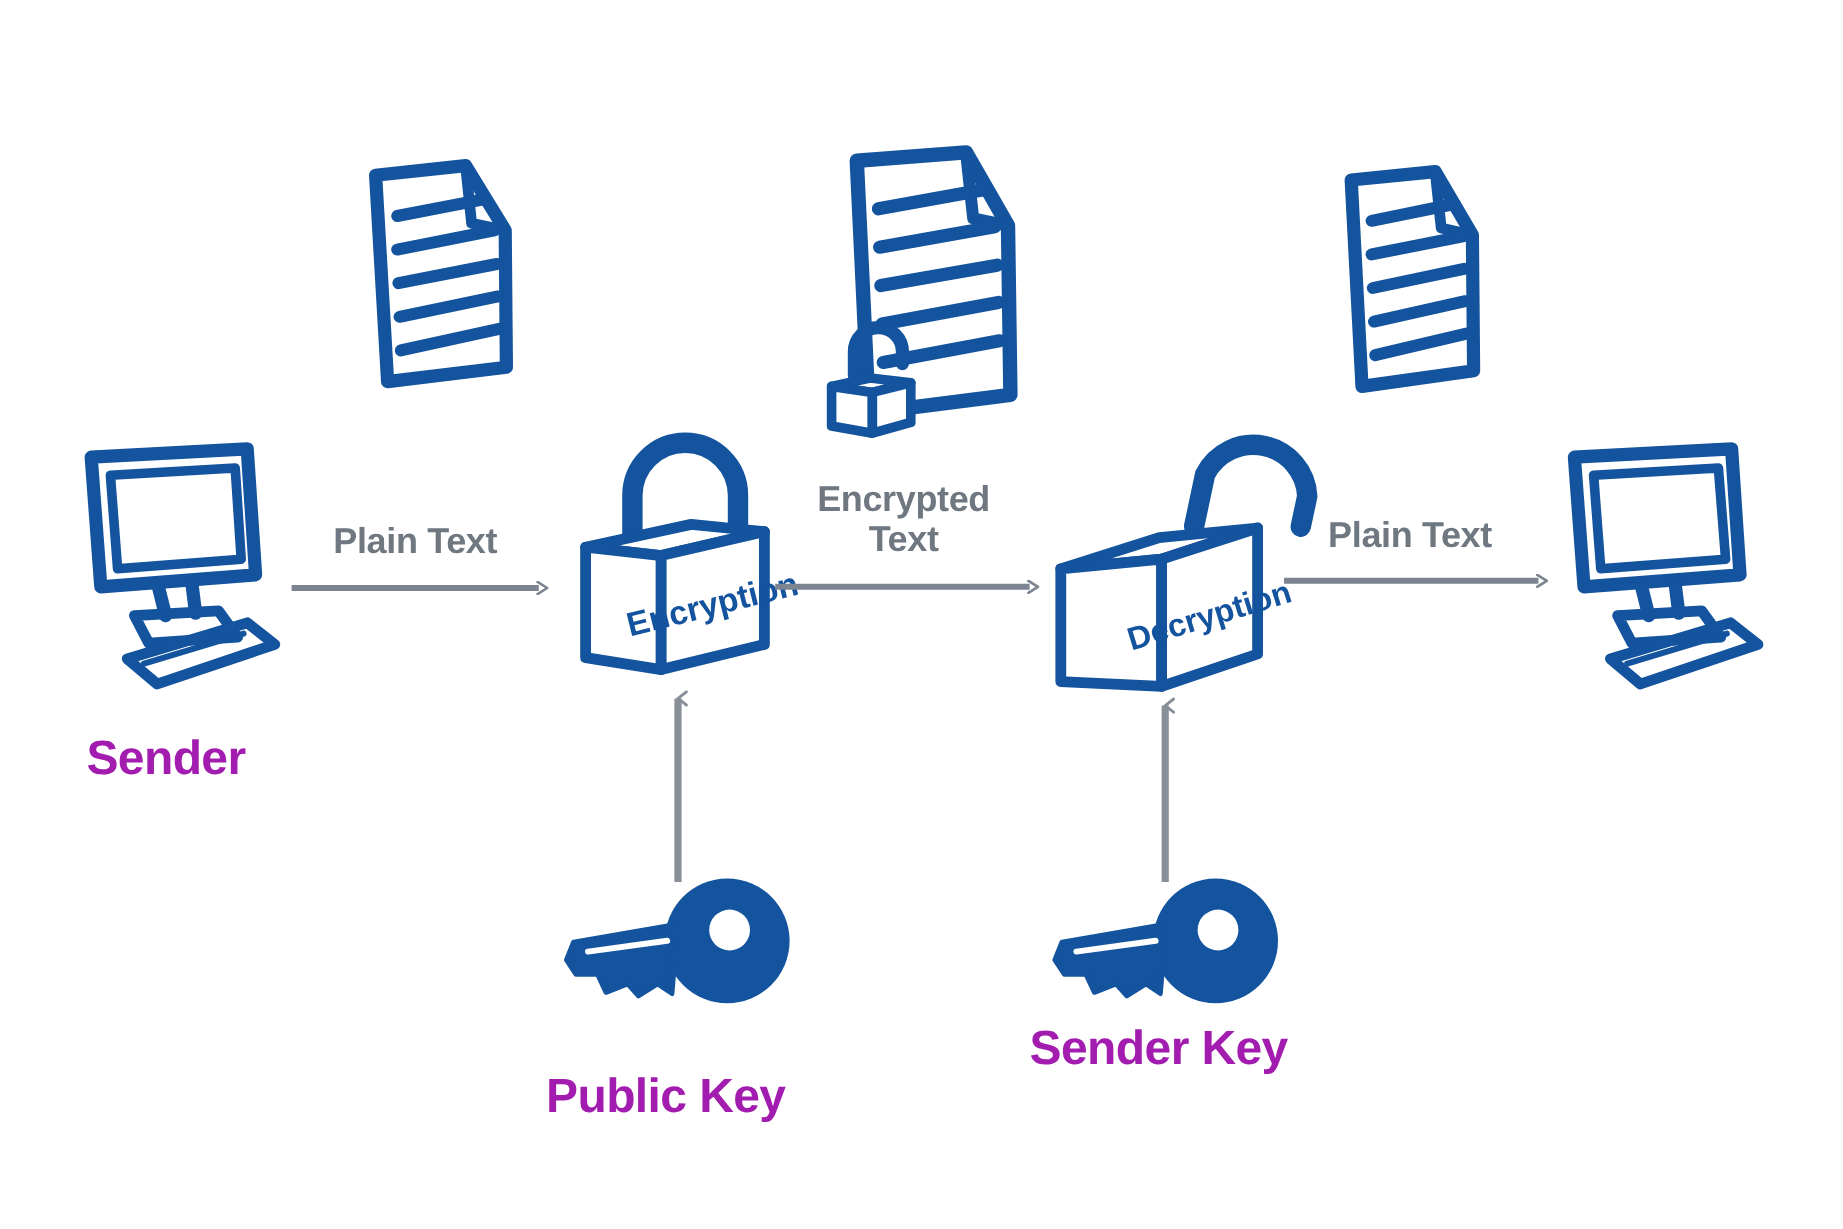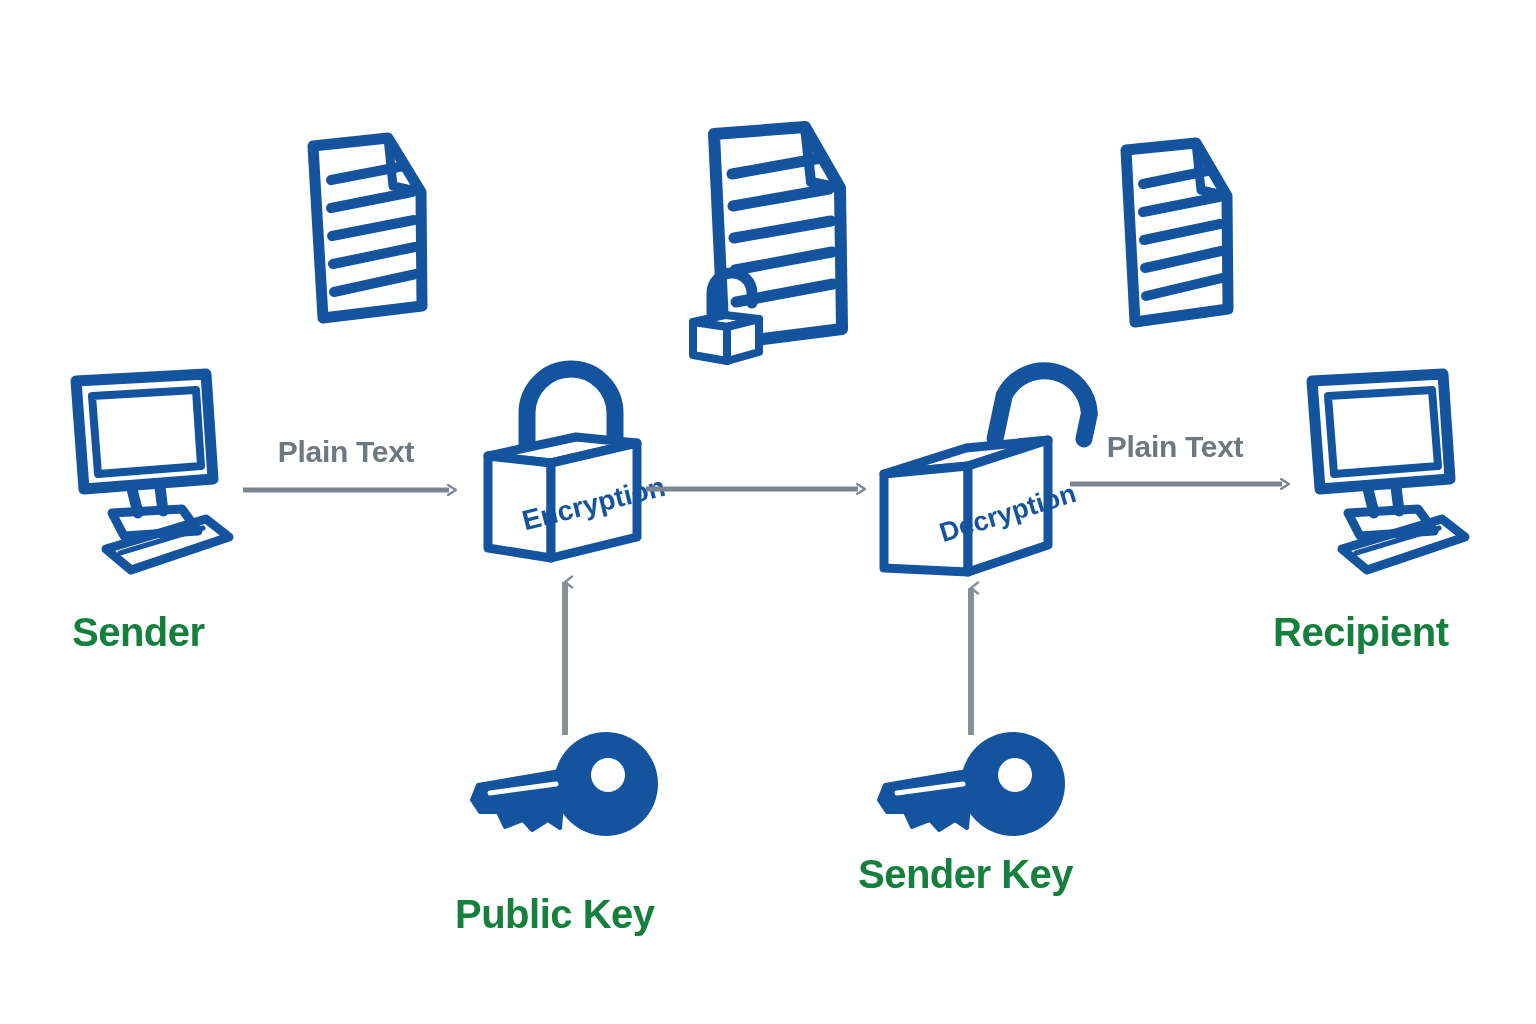--- a/index.html
+++ b/index.html
@@ -17,21 +17,21 @@
   #stage {
     position: absolute;
     left: 0; top: 0;
     width: 1536px;
     height: 1024px;
   }
   .node-label {
     position: absolute;
     font-family: "Liberation Sans", sans-serif;
     font-weight: bold;
-    color: #15803d;
+    color: #a21caf;
     white-space: nowrap;
     letter-spacing: -0.5px;
   }
   .big-label { font-size: 40px; }
   .flow-label {
     position: absolute;
     font-family: "Liberation Sans", sans-serif;
     font-weight: bold;
     color: #6f7781;
     font-size: 30px;
@@ -171,24 +171,25 @@
     </g>
 
     <g>
       <line x1="565" y1="735" x2="565" y2="582" stroke="#888f99" stroke-width="6" marker-end="url(#arrowheadU)"></line>
       <line x1="971" y1="735" x2="971" y2="588" stroke="#888f99" stroke-width="6" marker-end="url(#arrowheadU)"></line>
     </g>
   </svg>
 
   <div class="node-label big-label" style="left:72px; top:610px;">Sender</div>
 
-  <div class="node-label big-label" style="left:1273px; top:610px;">Recipient</div>
 
   <div class="node-label big-label" style="left:455px; top:852px;margin-top:40px;">Public Key</div>
 
   <div class="node-label big-label" style="left:858px; top:852px;">Sender Key</div>
 
   <div class="flow-label" style="left:243px; top:435px; width:206px;">Plain Text</div>
 
+  <div class="flow-label" style="left:648px; top:400px; width:210px;">Encrypted
+Text</div>
 
   <div class="flow-label" style="left:1072px; top:430px; width:206px;">Plain Text</div>
 
 </div>
 
 </body></html>

